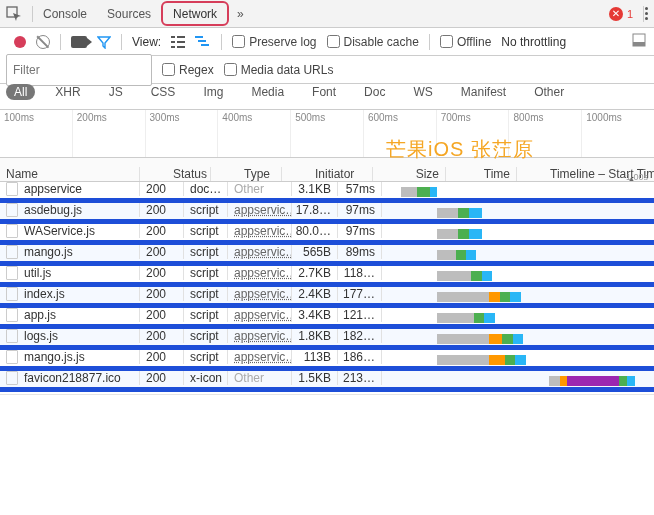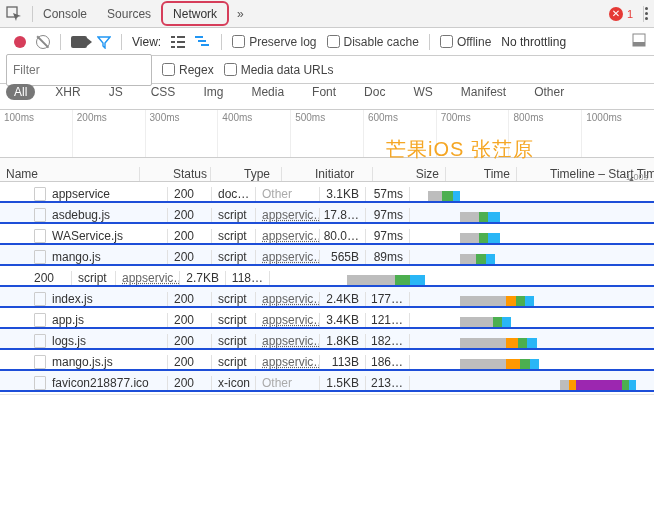--- a/index.html
+++ b/index.html
@@ -58,21 +58,21 @@
   .col-type { width:44px; }
   .col-init { width:64px; }
   .col-size { width:46px; justify-content:flex-end; }
   .col-time { width:44px; justify-content:flex-end; }
   .col-tl { flex:1; border-right:none; position:relative; }
   .th .sub { font-size:9px; color:#999; position:absolute; right:6px; top:5px; }
   .sort-ind { position:absolute; right:18px; top:7px; font-size:9px; color:#666; }
 
   
   .tblbody { }
-  .row { display:flex; height:21px; border-bottom:2px solid #1d4ed8; align-items:flex-end;padding-left:28px; }
+  .row { display:flex; height:21px; border-bottom:5px solid #1d4ed8; align-items:flex-start; }
   .row.stripe { background:#f5f9ff; }
   .fileicon { width:12px; height:14px; border:1px solid #ccc; border-radius:1px; margin-right:6px; flex:none; }
   .td.col-name { color:#333; }
   .td.col-init a { color:#666; text-decoration:underline dotted; }
   .td.col-init .other { color:#aaa; }
   
   
   .wf { position:relative; height:10px; margin-top:5px; width:100%; }
   .seg { position:absolute; top:0; height:10px; }
 
@@ -290,20 +290,24 @@
       <div class="td col-time">89ms</div>
       <div class="td col-tl">
         <div class="wf">
           <div class="seg" style="left:19%;width:7%;background:#bdbdbd"></div>
           <div class="seg" style="left:26%;width:4%;background:#4caf50"></div>
           <div class="seg" style="left:30%;width:4%;background:#29b6f6"></div>
         </div>
       </div>
     </div>
     <div class="row">
+      <div class="td col-name">
+        <div class="fileicon"></div>
+        <span>util.js</span>
+      </div>
       <div class="td col-status">200</div>
       <div class="td col-type">script</div>
       <div class="td col-init">
         <a>appservic…</a>
       </div>
       <div class="td col-size">2.7KB</div>
       <div class="td col-time">118…</div>
       <div class="td col-tl">
         <div class="wf">
           <div class="seg" style="left:19%;width:13%;background:#bdbdbd"></div>

